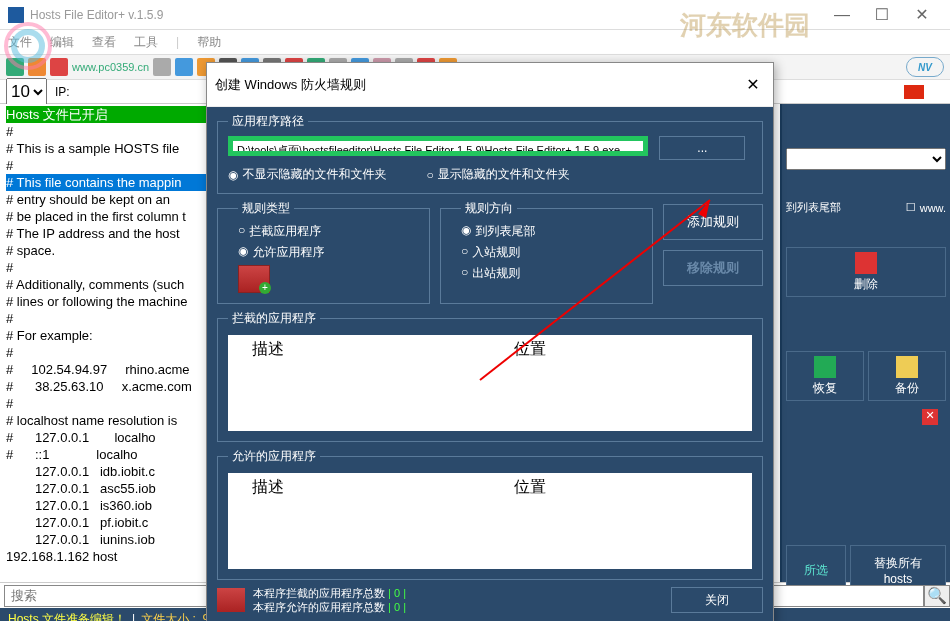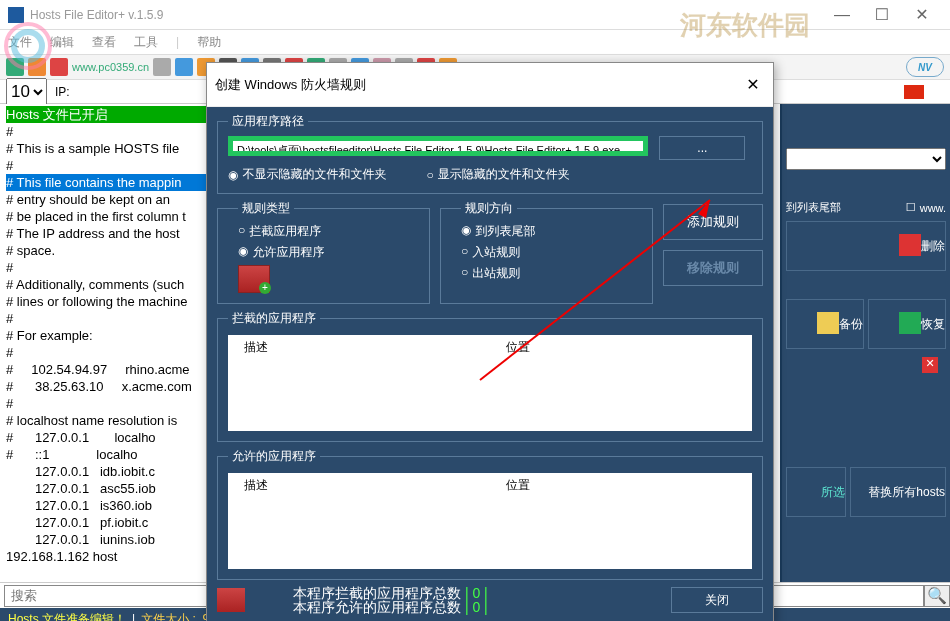--- a/index.html
+++ b/index.html
@@ -30,21 +30,21 @@
 
 .main { display: flex; height: 478px; }
 .editor { flex: 1; background: #fff; font-family: Arial; font-size: 13px; line-height: 17px; padding: 2px 6px; overflow: hidden; }
 .editor .line { white-space: pre; color: #000; }
 .editor .line.green { background: #0a0; color: #fff; }
 .editor .line.sel { background: #0078d7; color: #fff; }
 
 .rightpanel { width: 170px; background: #2b4a6b; border-left: 2px solid #1a3a5a; padding: 4px; color: #fff; font-size: 12px; }
 .rightpanel .row { display: flex; gap: 4px; margin-bottom: 8px; align-items: center; }
 .rightpanel select { width: 100%; height: 22px; font-size: 12px; }
-.rpbtn { flex: 1; height: 50px; background: #2b4a6b; border: 1px solid #4a6a8a; display: flex; flex-direction: row; align-items: center; justify-content: flex-end; font-size: 12px; color: #fff; }
+.rpbtn { flex: 1; height: 50px; background: #2b4a6b; border: 1px solid #4a6a8a; display: flex; flex-direction: column; align-items: center; justify-content: center; font-size: 12px; color: #fff; margin-top: 26px; }
 .rpbtn .ico { width: 22px; height: 22px; margin-bottom: 2px; }
 .closex { position: absolute; right: 8px; color: #fff; background: #d33; width: 16px; height: 16px; font-size: 11px; text-align: center; }
 .label-row { font-size: 11px; display: flex; align-items: center; gap: 4px; }
 
 .searchbar { height: 26px; background: #fff; border-top: 1px solid #ccc; display: flex; align-items: center; }
 .searchbar input { flex: 1; border: 1px solid #888; height: 22px; padding: 0 6px; font-size: 13px; margin-left: 4px; }
 .searchbar .sbtn { width: 26px; height: 22px; background: #eee; border: 1px solid #888; display: flex; align-items: center; justify-content: center; }
 
 .statusbar { height: 22px; background: #2b4a6b; color: #fff; font-size: 12px; display: flex; align-items: center; padding: 0 8px; gap: 6px; }
 .statusbar .s1 { color: #ff4; }
@@ -62,24 +62,24 @@
 .radiorow { display: flex; gap: 40px; margin-top: 6px; }
 .radiorow label { display: flex; align-items: center; gap: 4px; }
 .two-col { display: flex; gap: 10px; }
 .two-col > fieldset { flex: 1; padding-left: 20px; }
 .two-col .btncol { width: 100px; display: flex; flex-direction: column; gap: 10px; padding-top: 4px; }
 .mbtn { height: 36px; border: 1px solid #5a7a9a; display: flex; align-items: center; justify-content: center; font-size: 13px; }
 .mbtn.dim { color: #6a8aaa; font-weight: bold; }
 .firewall-ico { width: 32px; height: 28px; background: linear-gradient(#c44, #a22); border: 1px solid #822; position: relative; }
 .firewall-ico::after { content: "+"; position: absolute; right: -2px; bottom: -2px; background: #3a3; color: #fff; width: 12px; height: 12px; border-radius: 6px; font-size: 10px; text-align: center; line-height: 12px; }
 .listbox { background: #fff; color: #000; height: 96px; margin-top: 2px; display: flex; }
-.listbox .col { flex: 1; padding: 4px 16px; font-size: 12px; }
+.listbox .col { flex: 1; padding: 4px 24px; font-size: 16px; }
 .summary { display: flex; align-items: center; gap: 8px; margin-top: 4px; }
 .summary .fw2 { width: 28px; height: 24px; background: linear-gradient(#c44, #a22); }
-.summary .txt { font-size: 14px; line-height: 14px; margin-left: 40px; }
+.summary .txt { font-size: 11px; line-height: 14px; }
 .summary .txt .g { color: #4f4; }
 .closebtn { margin-left: auto; width: 92px; height: 26px; border: 1px solid #5a7a9a; display: flex; align-items: center; justify-content: center; }
 
 svg.arrow { position: absolute; z-index: 60; pointer-events: none; }
 </style>
 </head>
 <body>
 
 <div class="titlebar">
   <div class="icon"></div>
@@ -175,26 +175,26 @@
     </div>
     <div class="row" style="margin-top:6px">
       <div class="rpbtn">
         <div class="ico" style="background:#d33"></div>
         <span>删除</span>
       </div>
     </div>
     <div style="height:20px"></div>
     <div class="row">
       <div class="rpbtn">
+        <div class="ico" style="background:#2a5"></div>
+        <span>恢复</span>
+      </div>
+      <div class="rpbtn">
         <div class="ico" style="background:#ec5"></div>
         <span>备份</span>
-      </div>
-      <div class="rpbtn">
-        <div class="ico" style="background:#2a5"></div>
-        <span>恢复</span>
       </div>
     </div>
     <div style="height:50px;position:relative">
         <div class="closex">✕</div>
       </div>
     <div style="height:60px"></div>
     <div class="row">
       <div class="rpbtn" style="flex:0 0 60px;color:#5eead4">
         <span>所选</span>
       </div>

